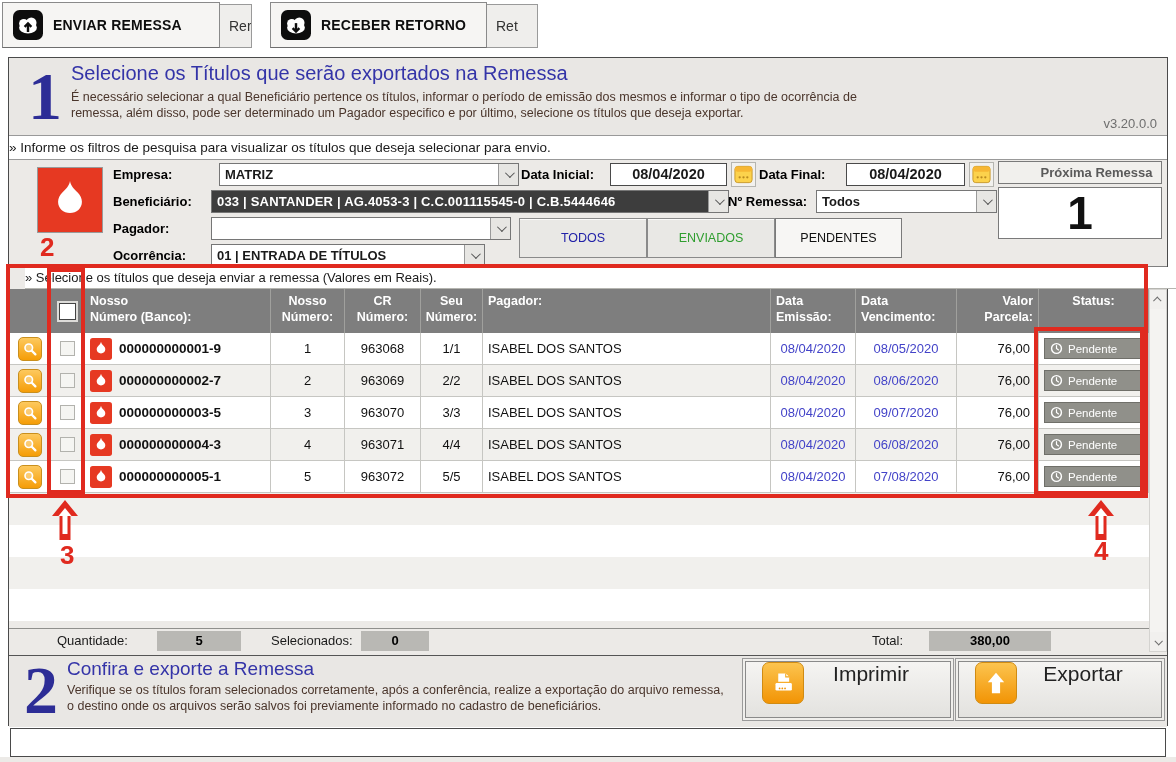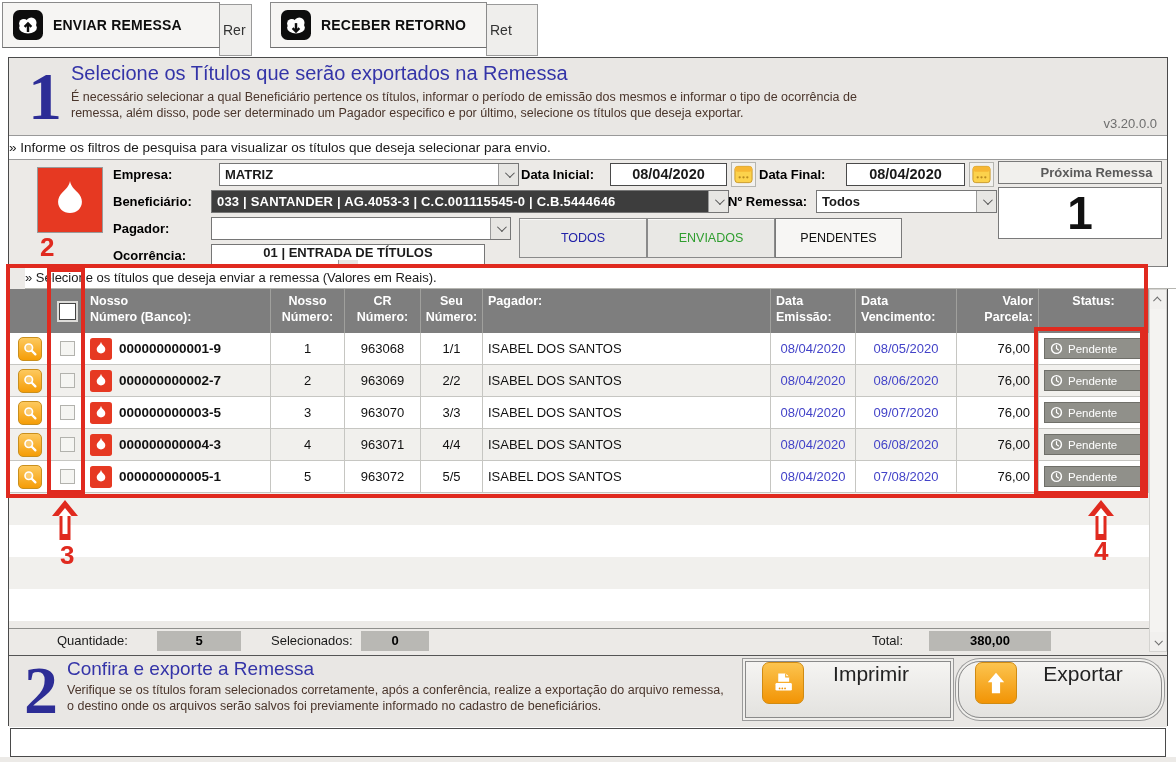--- a/index.html
+++ b/index.html
@@ -13,23 +13,23 @@
   .tab {
     position:absolute; top:2px; height:46px; background:#f6f5f3;
     border:1px solid #8a8a8a; border-bottom-color:#6e6e6e;
     display:flex; align-items:center; gap:10px; padding:0 10px; z-index:2;
   }
   .tab-enviar { left:2px; width:218px; }
   .tab-receber { left:270px; width:217px; }
   .tablabel { font-weight:bold; font-size:14px; color:#0d0d0d; letter-spacing:.2px; }
   .tabicon svg { display:block; }
   .tabfrag {
-    position:absolute; top:4px; height:52px; width:33px; background:#efeeec;
+    position:absolute; top:4px; height:44px; width:33px; background:#efeeec;
     border:1px solid #9a9a9a; z-index:1; font-size:14px; color:#333;
-    display:flex; align-items:center; padding-left:3px; overflow:hidden;
+    display:flex; align-items:center; padding-left:9px; overflow:hidden;
   }
   .frag1 { left:219px; } .frag2 { left:486px; width:52px; }
   
   .panel {
     position:absolute; left:8px; top:57px; width:1160px; height:669px;
     background:#eceae7; border:1px solid #4a4a4a;
   }
   .step-head { position:absolute; left:0; top:0; width:100%; height:78px; background:#e9e7e4; border-bottom:1px solid #999; }
   .stepnum {
     position:absolute; left:10px; top:0px; width:52px; text-align:center;
@@ -60,21 +60,21 @@
   .selval { flex:1; padding:0 5px; white-space:nowrap; }
   .seldrop {
     width:20px; height:100%; background:#e7e6e3; border-left:1px solid #9a9a9a;
     display:flex; align-items:center; justify-content:center; flex:none;
   }
   .chev { width:7px; height:7px; border-right:1.6px solid #555; border-bottom:1.6px solid #555; transform:rotate(45deg) translateY(-2px); }
   .sel-empresa { left:210px; top:3px; width:300px; }
   .sel-benef   { left:202px; top:30px; width:518px; background:#3d3d3d; color:#fff; }
   .sel-benef .selval { letter-spacing:.2px; }
   .sel-pagador { left:202px; top:57px; width:300px; }
-  .sel-ocorr   { left:202px; top:84px; width:274px;flex-direction:column; }
+  .sel-ocorr   { left:202px; top:84px; width:274px; }
   .sel-nremessa{ left:807px; top:30px; width:181px; }
   .dateinput {
     position:absolute; top:3px; height:23px; background:#fff; border:1px solid #4a4a4a;
     font-weight:bold; font-size:14.5px; text-align:center; line-height:21px;
   }
   .date1 { left:601px; width:117px; } .date2 { left:837px; width:119px; }
   .calbtn { position:absolute; top:2px; width:25px; height:25px; border:1px solid #b5b5b0; background:#f2f1ee; padding:1px; cursor:pointer; }
   .cal1 { left:722px; } .cal2 { left:960px; }
   .fbtn {
     position:absolute; top:58px; height:40px; width:128px; background:#e9e8e5;
@@ -153,21 +153,21 @@
   .step2 .stepnum { top:-4px; left:6px; }
   .step2-title { position:absolute; left:58px; top:2px; font-size:19px; color:#3434a8; }
   .step2-desc { position:absolute; left:58px; top:26px; width:660px; font-size:12.5px; line-height:16px; color:#4a352b; }
   .bigbtn {
     position:absolute; top:5px; height:57px; background:linear-gradient(#f5f4f2,#e3e2df);
     border:1px solid #8a8a8a; box-shadow:0 0 0 2px #f0efec, 0 0 0 3px #9a9a9a;
     display:flex; align-items:flex-start; gap:18px; padding:0 16px; cursor:pointer;
     font-family:"Liberation Sans",sans-serif; font-size:21px; color:#222;
   }
   .btn-imprimir { left:736px; width:206px; }
-  .btn-exportar { left:949px; width:204px;border-radius:22px; }
+  .btn-exportar { left:949px; width:204px; }
   .bigbtn .blabel { flex:1; text-align:center; padding-right:14px; }
   .iconbox {
     width:42px; height:42px; border-radius:7px; background:linear-gradient(#fcc44f,#f29405);
     border:1px solid #d08b12; display:flex; align-items:center; justify-content:center; flex:none;
   }
   
   .bottombar { position:absolute; left:10px; top:728px; width:1156px; height:29px; background:#fff; border:1px solid #4a4a4a; }
   .bgstrip { position:absolute; left:0; top:757px; width:100%; height:5px; background:#eceae7; }
   
   .anno { position:absolute; border:4px solid #e02a1f; pointer-events:none; z-index:50; }

